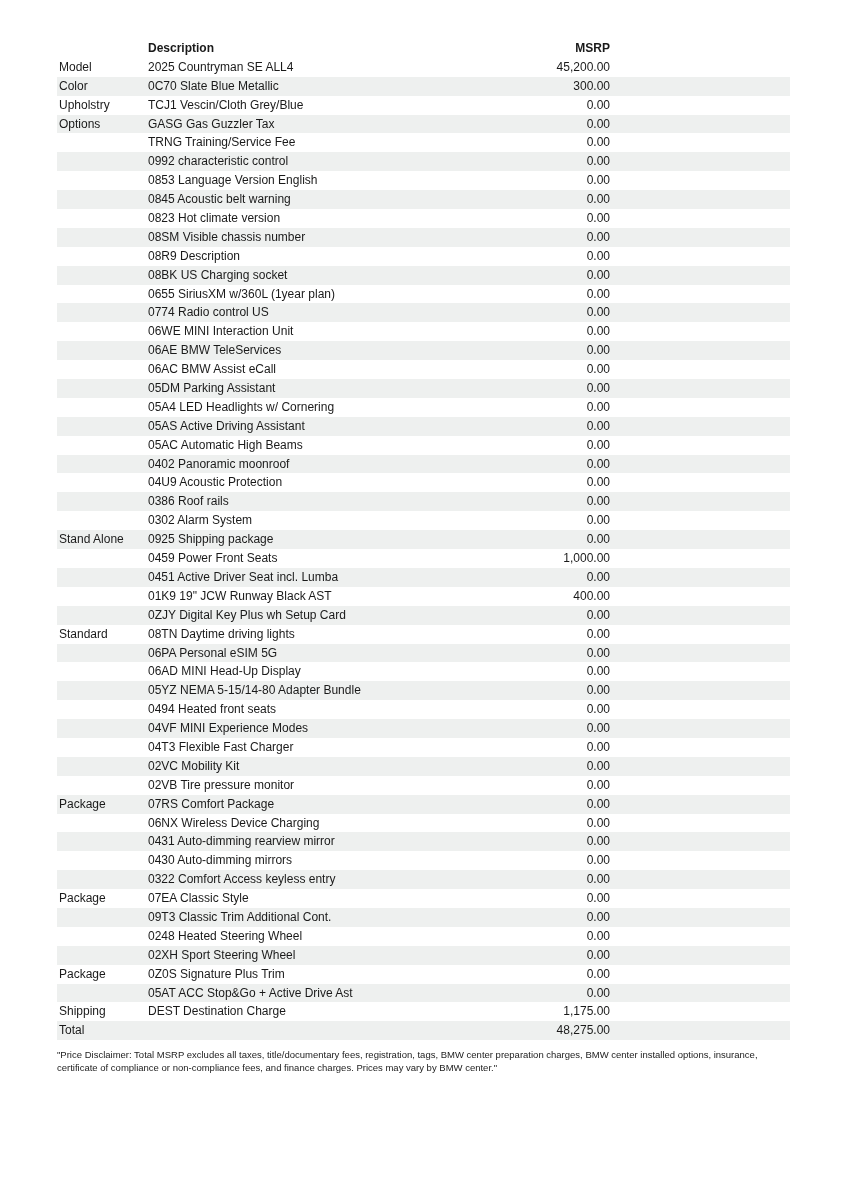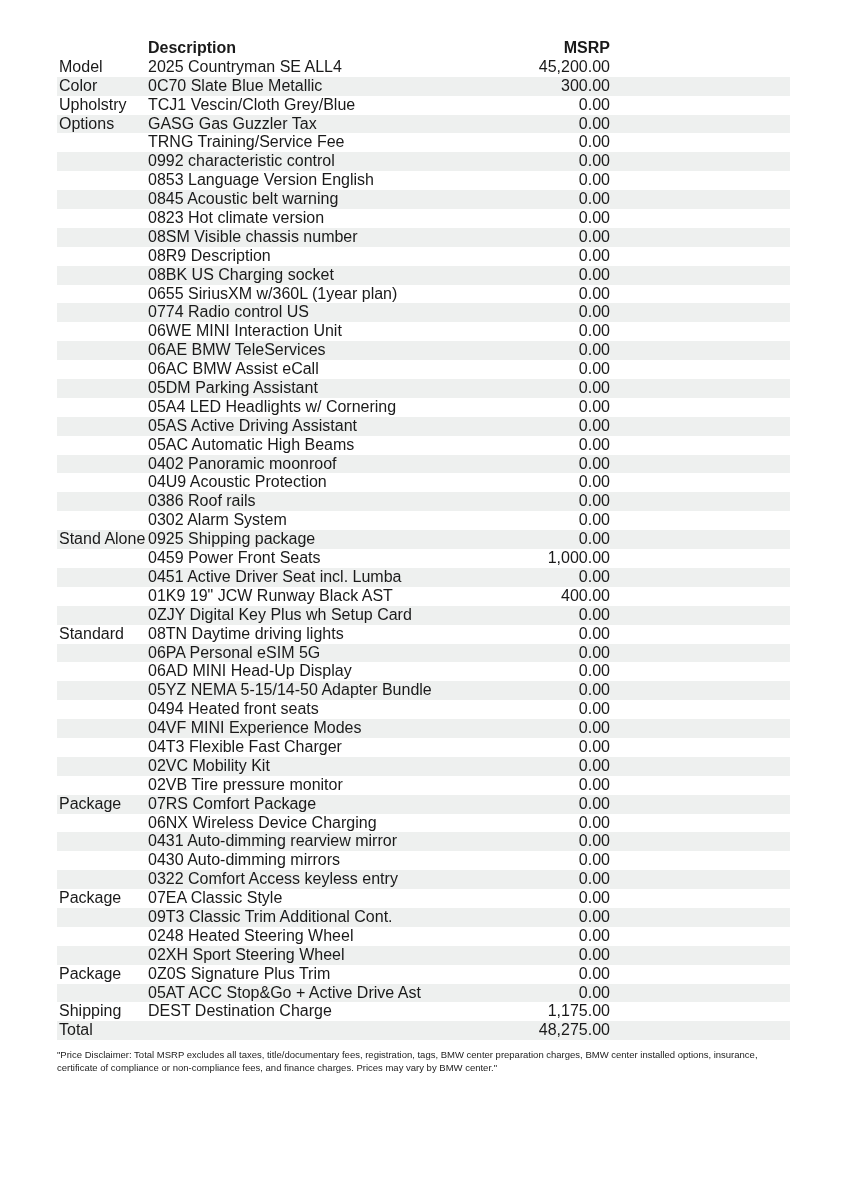--- a/index.html
+++ b/index.html
@@ -20,21 +20,21 @@
     position: absolute;
     left: 57px;
     top: 39px;
     width: 733px;
   }
   .row {
     display: grid;
     grid-template-columns: 91px 330px 132px auto;
     align-items: center;
     height: 18.9px;
-    font-size: 16px;
+    font-size: 12px;
     line-height: 18.9px;
     white-space: nowrap;
   }
   .row.stripe { background: #eef0ef; }
   .row.header-row { background: #ffffff; font-weight: bold; }
   .cell-category { padding-left: 2px; }
   .cell-description { padding-left: 0; }
   .cell-msrp { text-align: right; }
   .footer-disclaimer {
     position: absolute;
@@ -287,21 +287,21 @@
 
   <div class="row">
     <span class="cell-category"></span>
     <span class="cell-description">06AD MINI Head-Up Display</span>
     <span class="cell-msrp">0.00</span>
     <span></span>
   </div>
 
   <div class="row stripe">
     <span class="cell-category"></span>
-    <span class="cell-description">05YZ NEMA 5-15/14-50 Adapter Bundle</span>
+    <span class="cell-description">05YZ NEMA 5-15/14-80 Adapter Bundle</span>
     <span class="cell-msrp">0.00</span>
     <span></span>
   </div>
 
   <div class="row">
     <span class="cell-category"></span>
     <span class="cell-description">0494 Heated front seats</span>
     <span class="cell-msrp">0.00</span>
     <span></span>
   </div>

